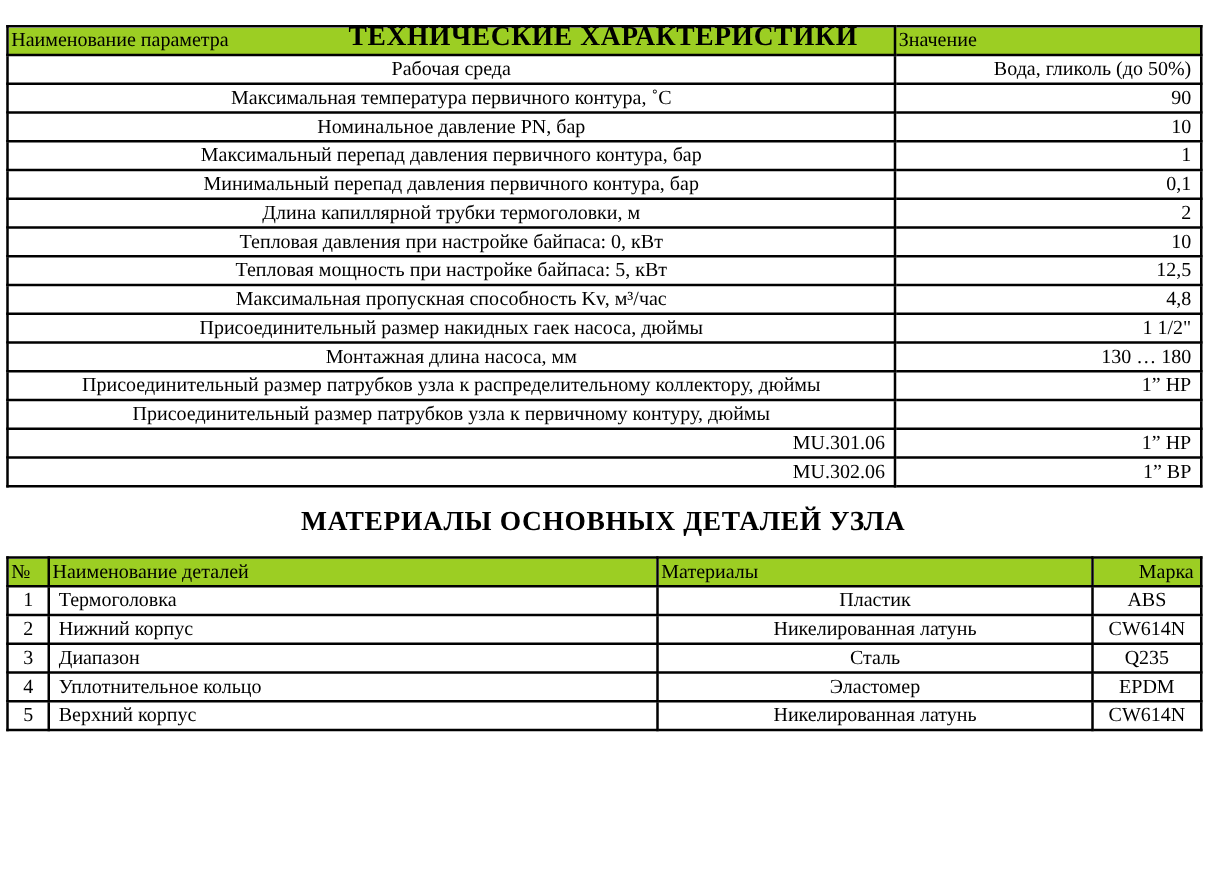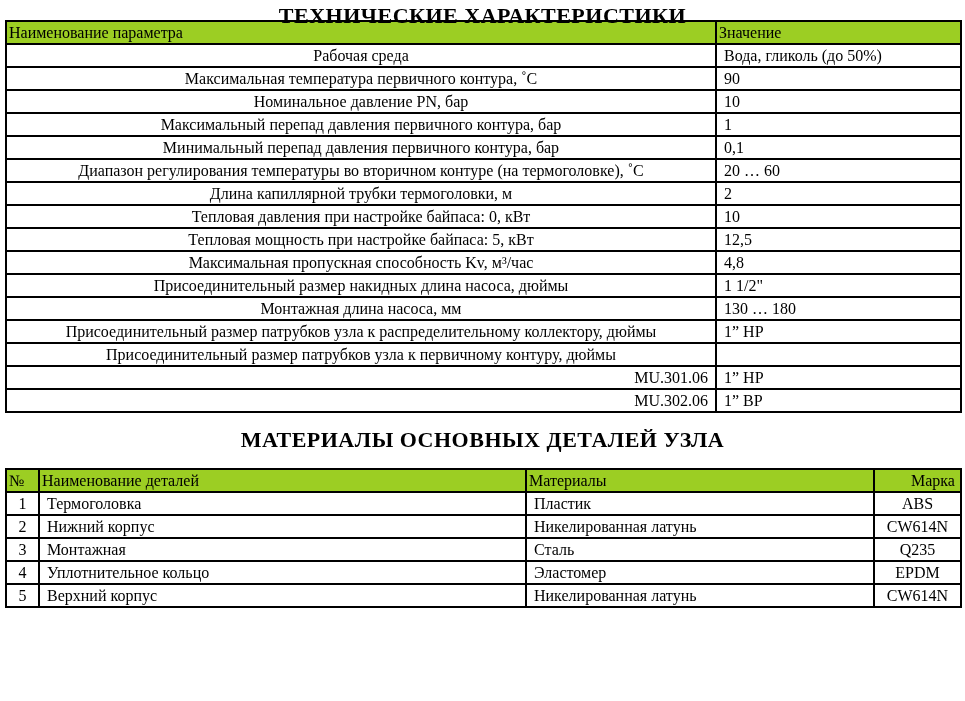--- a/index.html
+++ b/index.html
@@ -16,21 +16,21 @@
     font-family:"Liberation Serif", serif;
     overflow:hidden;
   }
   .doc-title{
     margin:0;
     text-align:center;
     font-size:22px;
     font-weight:bold;
     letter-spacing:0.5px;
   }
-  #specs-title{padding-top:3px;height:20px;}
+  #specs-title{padding-top:16px;height:20px;}
   #materials-title{margin-top:14px;margin-bottom:13px;height:28px;}
   table{
     border-collapse:collapse;
     table-layout:fixed;
     width:955px;
     margin-left:5px;
   }
   th,td{
     border:2px solid var(--border-color);
     height:23px;
@@ -44,29 +44,29 @@
     background:var(--header-bg);
     font-weight:normal;
     text-align:left;
     padding:0 2px;
   }
   
   .t1 .col-param{width:710px;}
   .t1 .col-value{width:245px;}
   .t1 td.param{text-align:center;}
   .t1 td.param.right{text-align:right;}
-  .t1 td.value{text-align:left;margin-top:24px;}
+  .t1 td.value{text-align:right;margin-top:24px;}
   
   .t2 .col-num{width:33px;}
   .t2 .col-detail{width:487px;}
   .t2 .col-material{width:348px;}
   .t2 .col-grade{width:87px;padding-left:36px;}
   .t2 td.num{text-align:center;padding:0 2px;}
   .t2 td.detail{text-align:left;border-radius:10px;}
-  .t2 td.material{}
+  .t2 td.material{text-align:center;}
   .t2 td.grade{text-align:center;padding:0 2px;}
 </style>
 </head>
 <body>
 
 <main>
 
   <h1 id="specs-title" class="doc-title">ТЕХНИЧЕСКИЕ ХАРАКТЕРИСТИКИ</h1>
 
   <table class="t1">
@@ -91,41 +91,37 @@
         </tr>
         <tr>
           <td class="param">Максимальный перепад давления первичного контура, бар</td>
           <td class="value">1</td>
         </tr>
         <tr>
           <td class="param">Минимальный перепад давления первичного контура, бар</td>
           <td class="value">0,1</td>
         </tr>
         <tr>
-          <td class="param">Диапазон регулирования температуры во вторичном контуре (на термоголовке), ˚С</td>
-          <td class="value">20 … 60</td>
-        </tr>
-        <tr>
           <td class="param">Длина капиллярной трубки термоголовки, м</td>
           <td class="value">2</td>
         </tr>
         <tr>
           <td class="param">Тепловая давления при настройке байпаса: 0, кВт</td>
           <td class="value">10</td>
         </tr>
         <tr>
           <td class="param">Тепловая мощность при настройке байпаса: 5, кВт</td>
           <td class="value">12,5</td>
         </tr>
         <tr>
           <td class="param">Максимальная пропускная способность Kv, м³/час</td>
           <td class="value">4,8</td>
         </tr>
         <tr>
-          <td class="param">Присоединительный размер накидных длина насоса, дюймы</td>
+          <td class="param">Присоединительный размер накидных гаек насоса, дюймы</td>
           <td class="value">1 1/2"</td>
         </tr>
         <tr>
           <td class="param">Монтажная длина насоса, мм</td>
           <td class="value">130 … 180</td>
         </tr>
         <tr>
           <td class="param">Присоединительный размер патрубков узла к распределительному коллектору, дюймы</td>
           <td class="value">1” НР</td>
         </tr>
@@ -163,21 +159,21 @@
           <td class="grade">ABS</td>
         </tr>
         <tr>
           <td class="num">2</td>
           <td class="detail">Нижний корпус</td>
           <td class="material">Никелированная латунь</td>
           <td class="grade">CW614N</td>
         </tr>
         <tr>
           <td class="num">3</td>
-          <td class="detail">Монтажная</td>
+          <td class="detail">Диапазон</td>
           <td class="material">Сталь</td>
           <td class="grade">Q235</td>
         </tr>
         <tr>
           <td class="num">4</td>
           <td class="detail">Уплотнительное кольцо</td>
           <td class="material">Эластомер</td>
           <td class="grade">EPDM</td>
         </tr>
         <tr>

